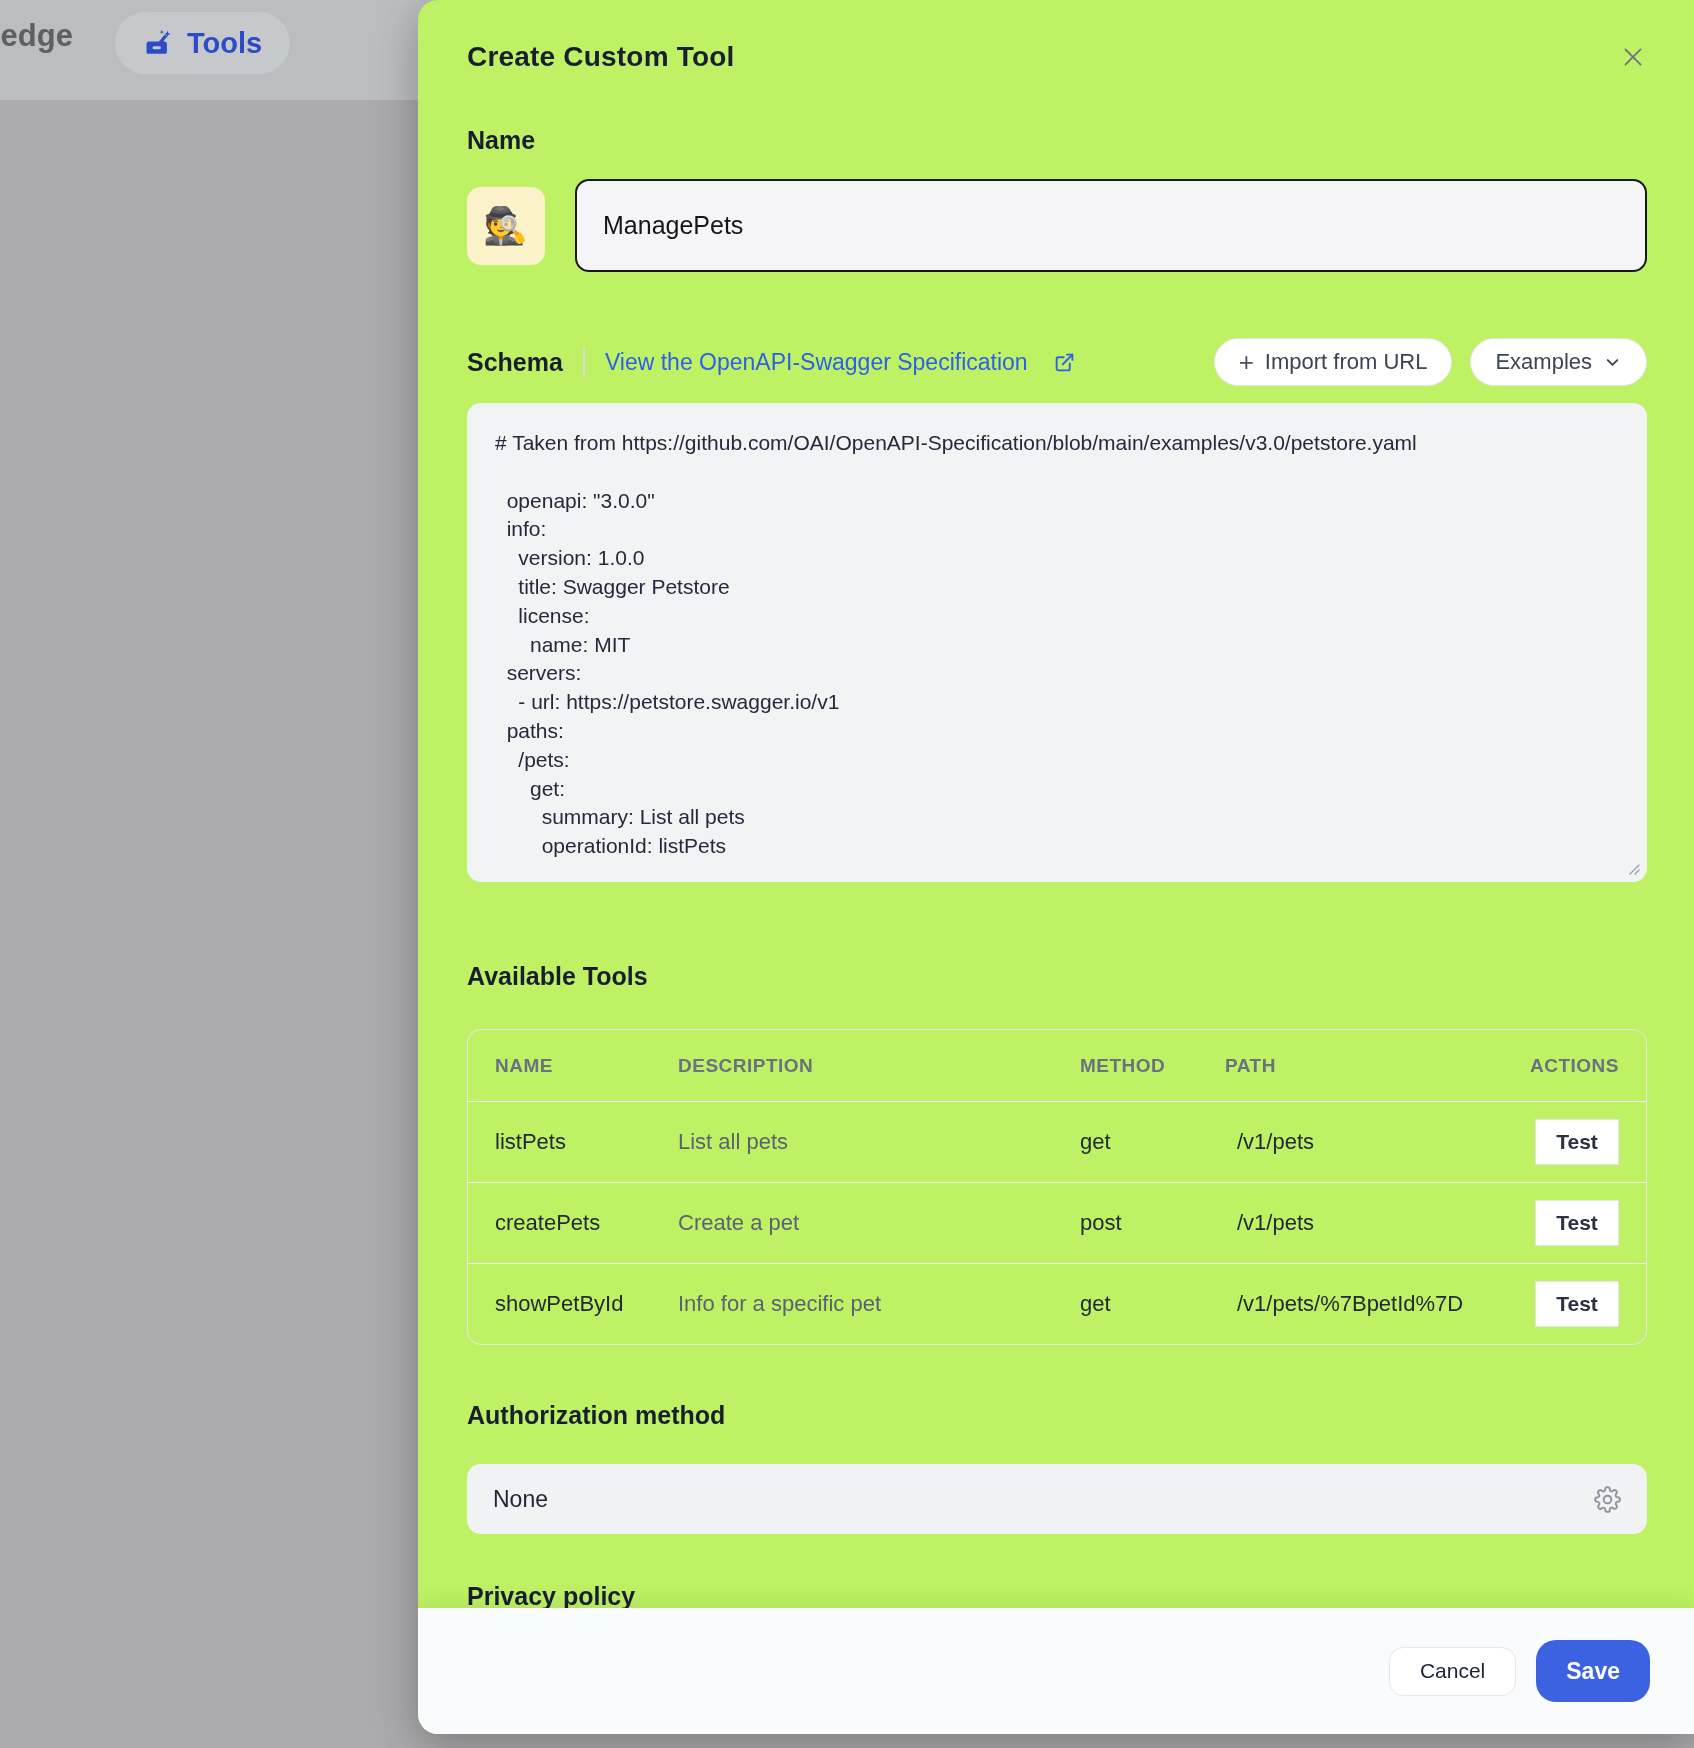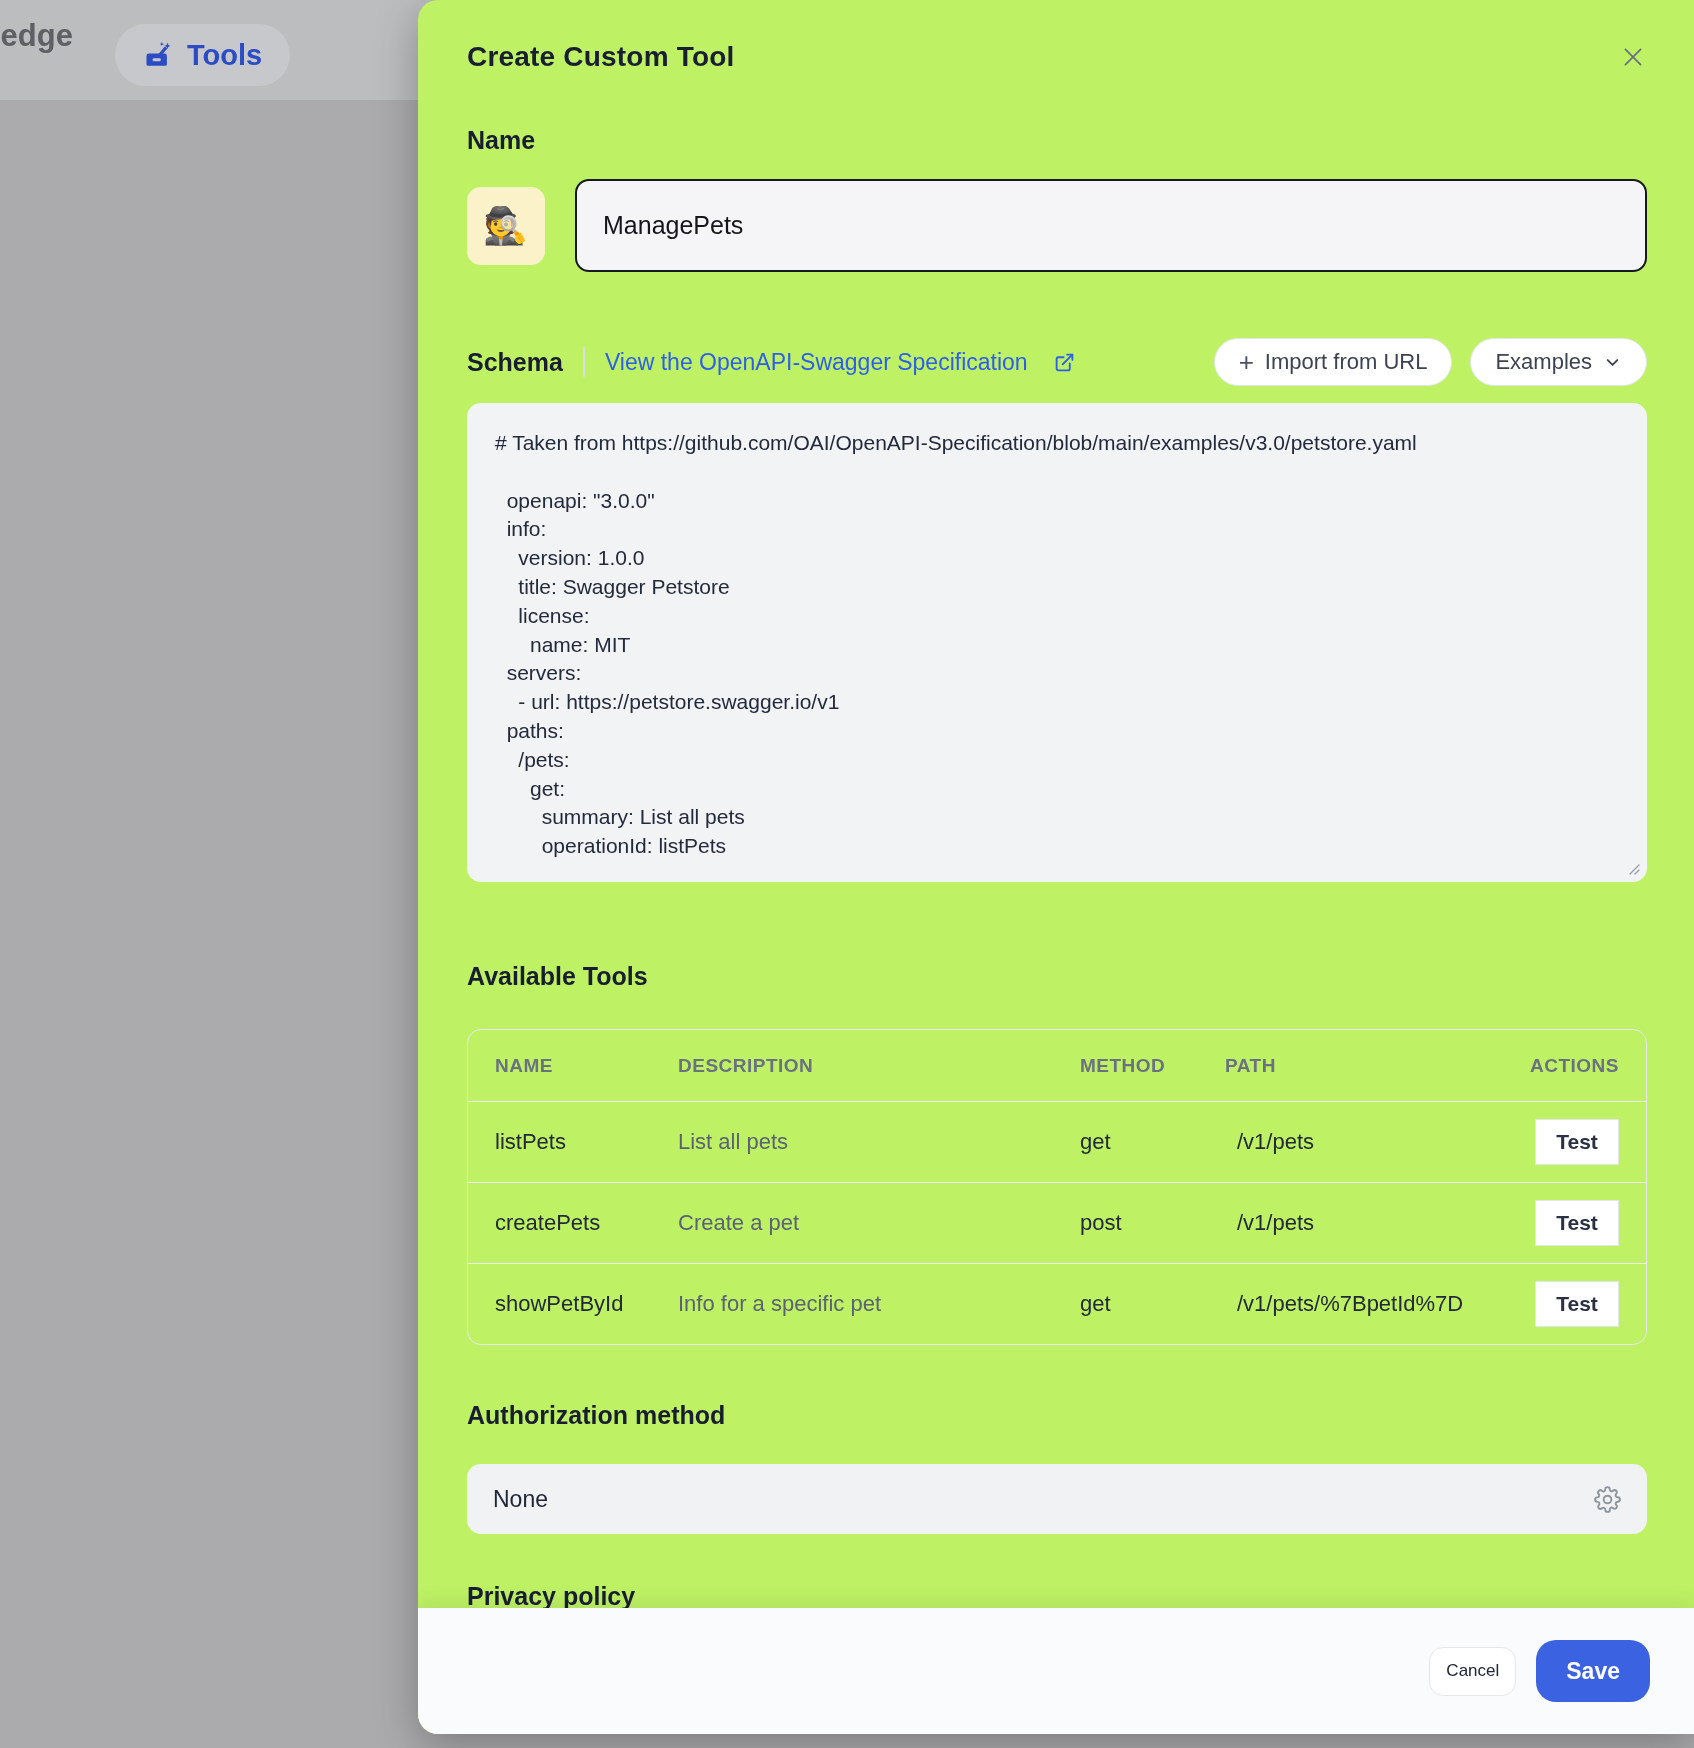--- a/index.html
+++ b/index.html
@@ -2,21 +2,21 @@
 <html><head>
 <meta charset="utf-8">
 <style>
   * { margin:0; padding:0; box-sizing:border-box; }
   html,body { width:1694px; height:1748px; overflow:hidden; }
   body { font-family:"Liberation Sans", sans-serif; background:#ababad; position:relative; }
 
   
   .bg-header { position:absolute; left:0; top:0; width:100%; height:100px; background:#bcbdbf; }
   .bg-tab-partial { position:absolute; left:-8px; top:18px; font-size:31px; font-weight:600; color:#5e6065; }
-  .bg-tools-pill { position:absolute; left:115px; top:24px; height:62px; border-radius:31px;
+  .bg-tools-pill { position:absolute; left:115px; top:12px; height:62px; border-radius:31px;
     background:#c7c8cb; display:flex; align-items:center; gap:13px; padding:0 28px; }
   .bg-tools-pill .label { font-size:29px; font-weight:700; color:#2c4cc6; }
 
   
   .modal { position:absolute; left:418px; top:0; right:0; bottom:14px; background:#bef264;
     border-radius:20px 0 0 20px; overflow:hidden; box-shadow:0 12px 44px rgba(0,0,0,0.28); }
   .modal-header { display:flex; align-items:center; padding:40px 44px 0 49px; }
   .modal-title { font-size:28px; font-weight:700; color:#191e31; letter-spacing:0.2px; }
   .close-btn { margin-left:auto; width:34px; height:34px; display:flex; align-items:center;
     justify-content:center; cursor:pointer; }
@@ -77,22 +77,22 @@
   .auth-gear { margin-left:auto; display:flex; align-items:center; cursor:pointer; }
 
   
   .privacy-heading { margin-top:48px; }
   .privacy-input { margin-top:24px; height:44px; background:#f1f2f4; border-radius:14px 14px 0 0; }
 
   
   .modal-footer { position:absolute; left:0; right:0; bottom:0; height:126px; background:#fafbfc;
     box-shadow:0 -8px 18px rgba(16,24,40,0.07); display:flex; align-items:center;
     justify-content:flex-end; gap:20px; padding-right:44px; }
-  .cancel-btn { height:49px; padding:0 16px; border:1.5px solid #e5e7ea; border-radius:14px;
-    background:#fff; font-family:"Liberation Sans",sans-serif; font-size:17px; font-weight:500;
+  .cancel-btn { height:49px; padding:0 30px; border:1.5px solid #e5e7ea; border-radius:14px;
+    background:#fff; font-family:"Liberation Sans",sans-serif; font-size:21px; font-weight:500;
     color:#20263a; cursor:pointer; }
   .save-btn { height:62px; padding:0 30px; border:none; border-radius:20px; background:#3b63e1;
     font-family:"Liberation Sans",sans-serif; font-size:23px; font-weight:600; color:#ffffff;
     cursor:pointer; }
 
   svg { display:block; }
 </style>
 </head>
 <body>
 

